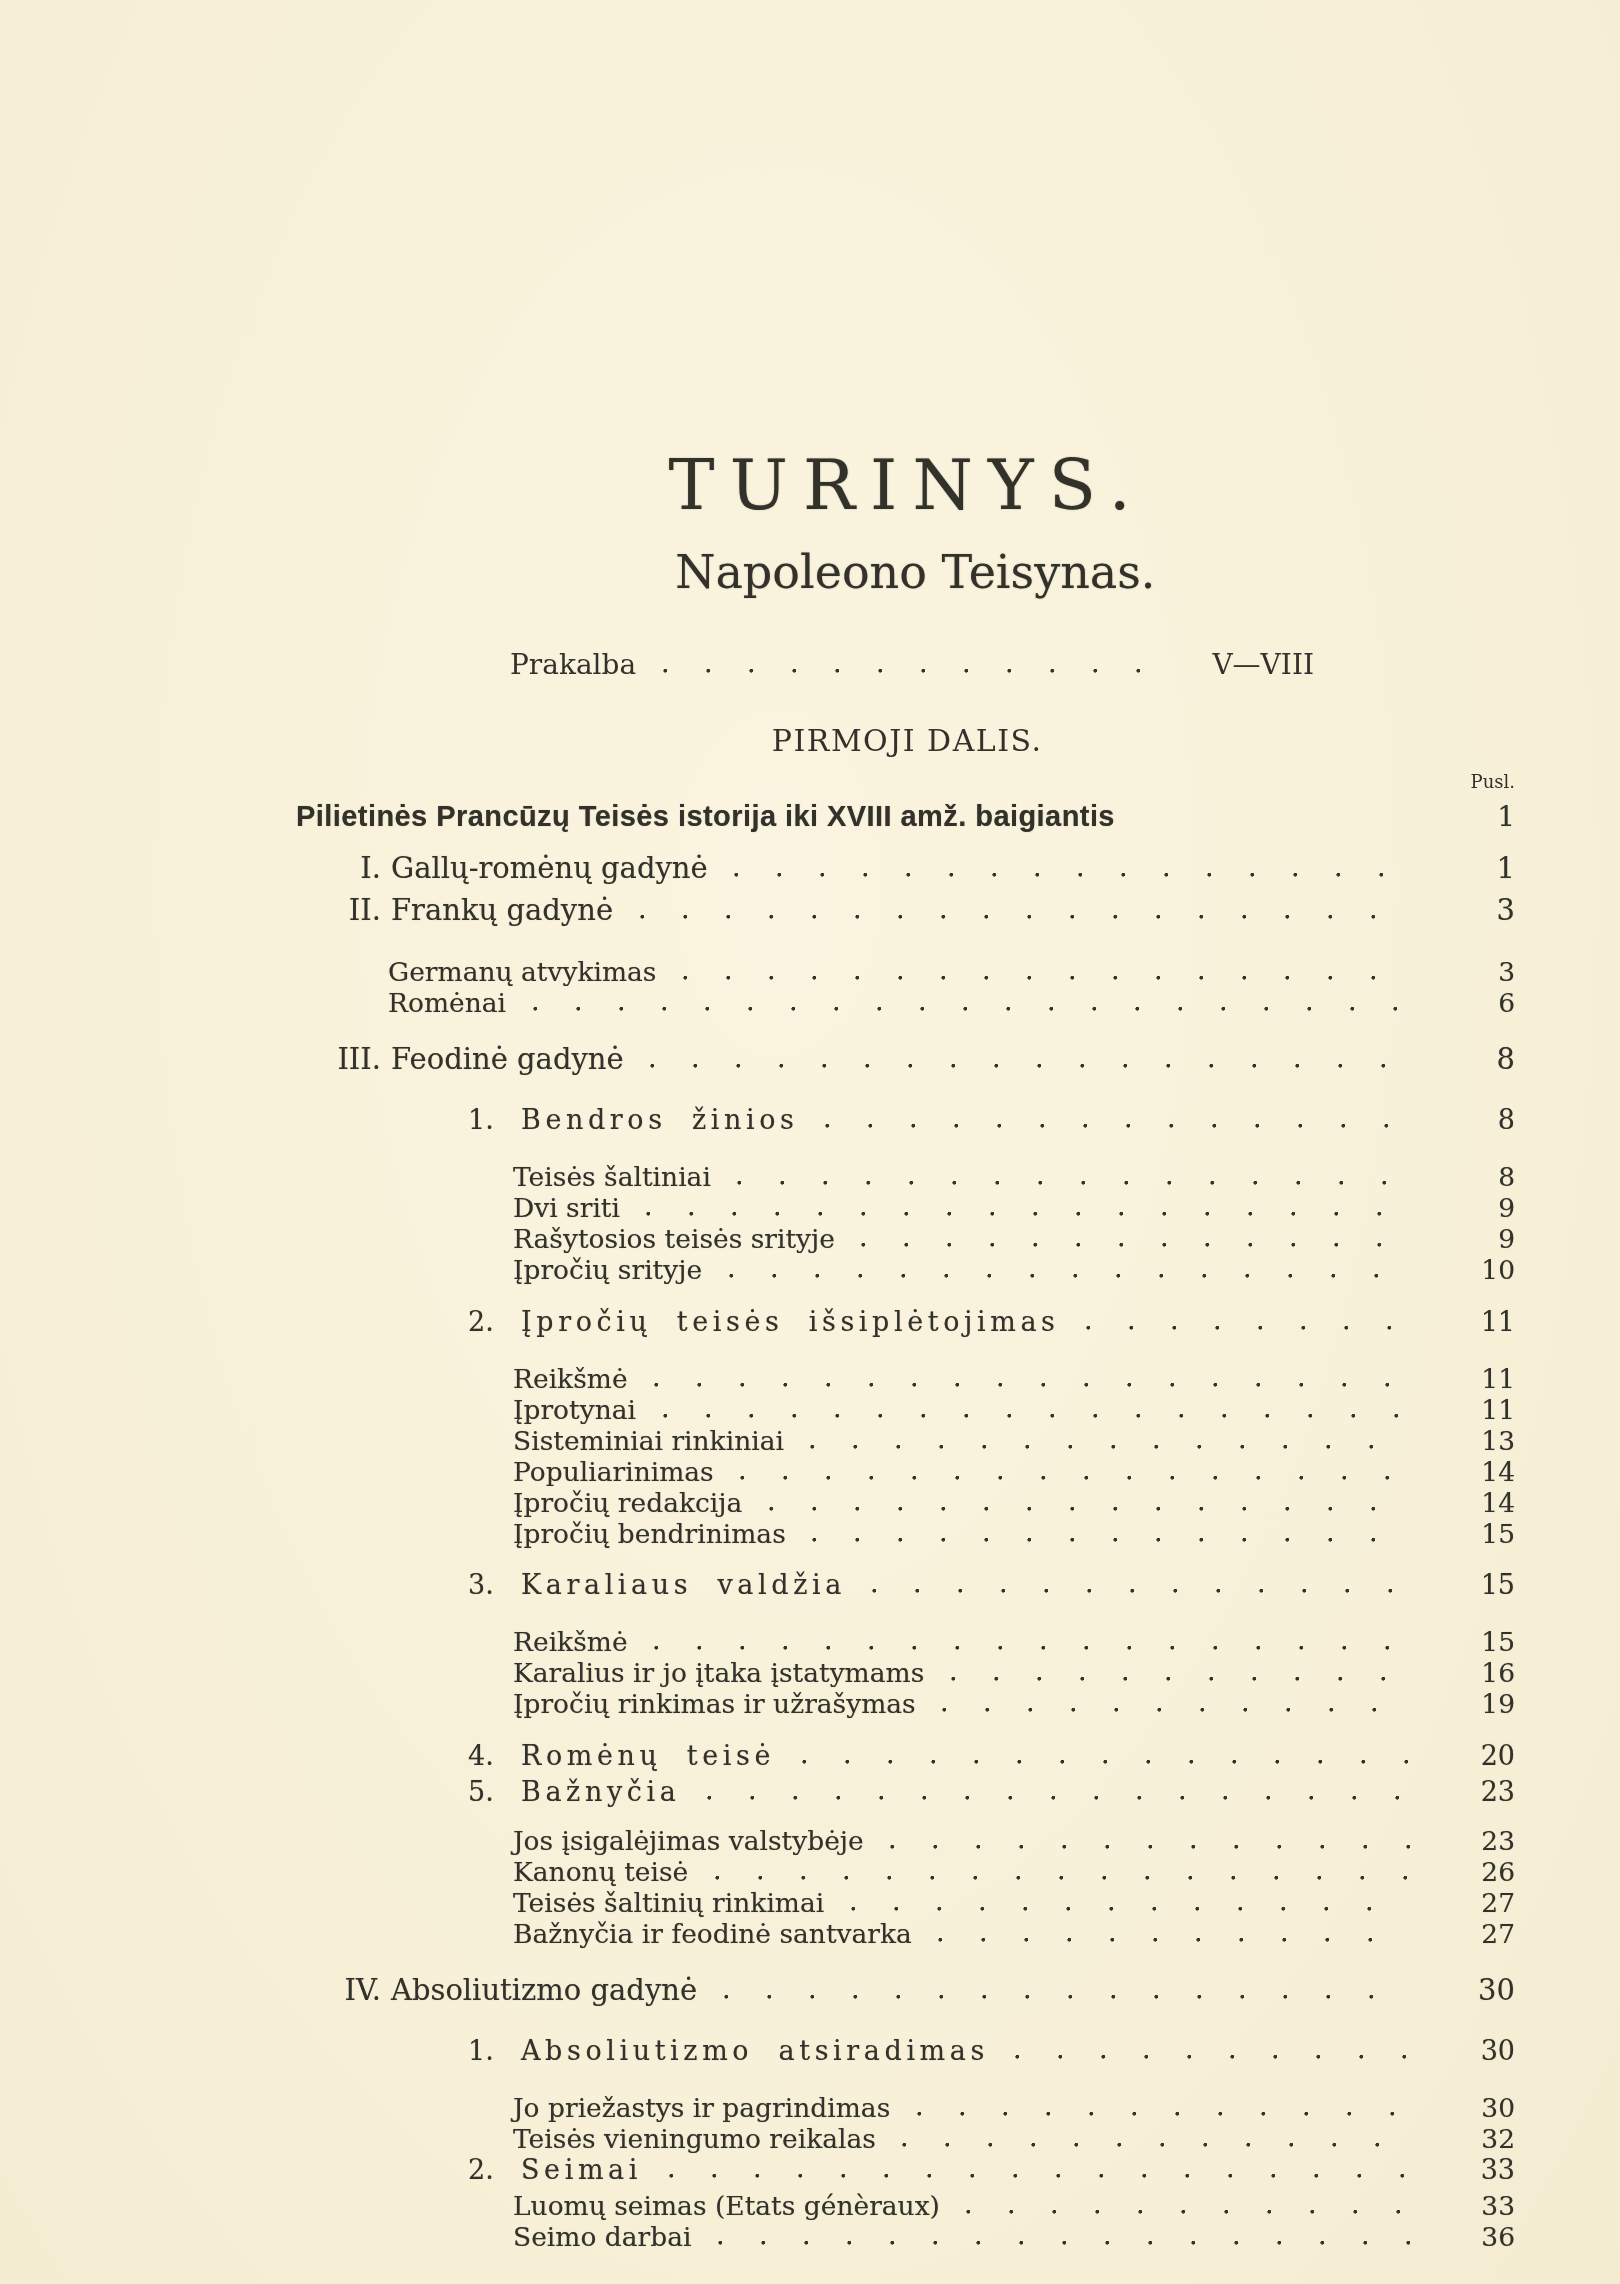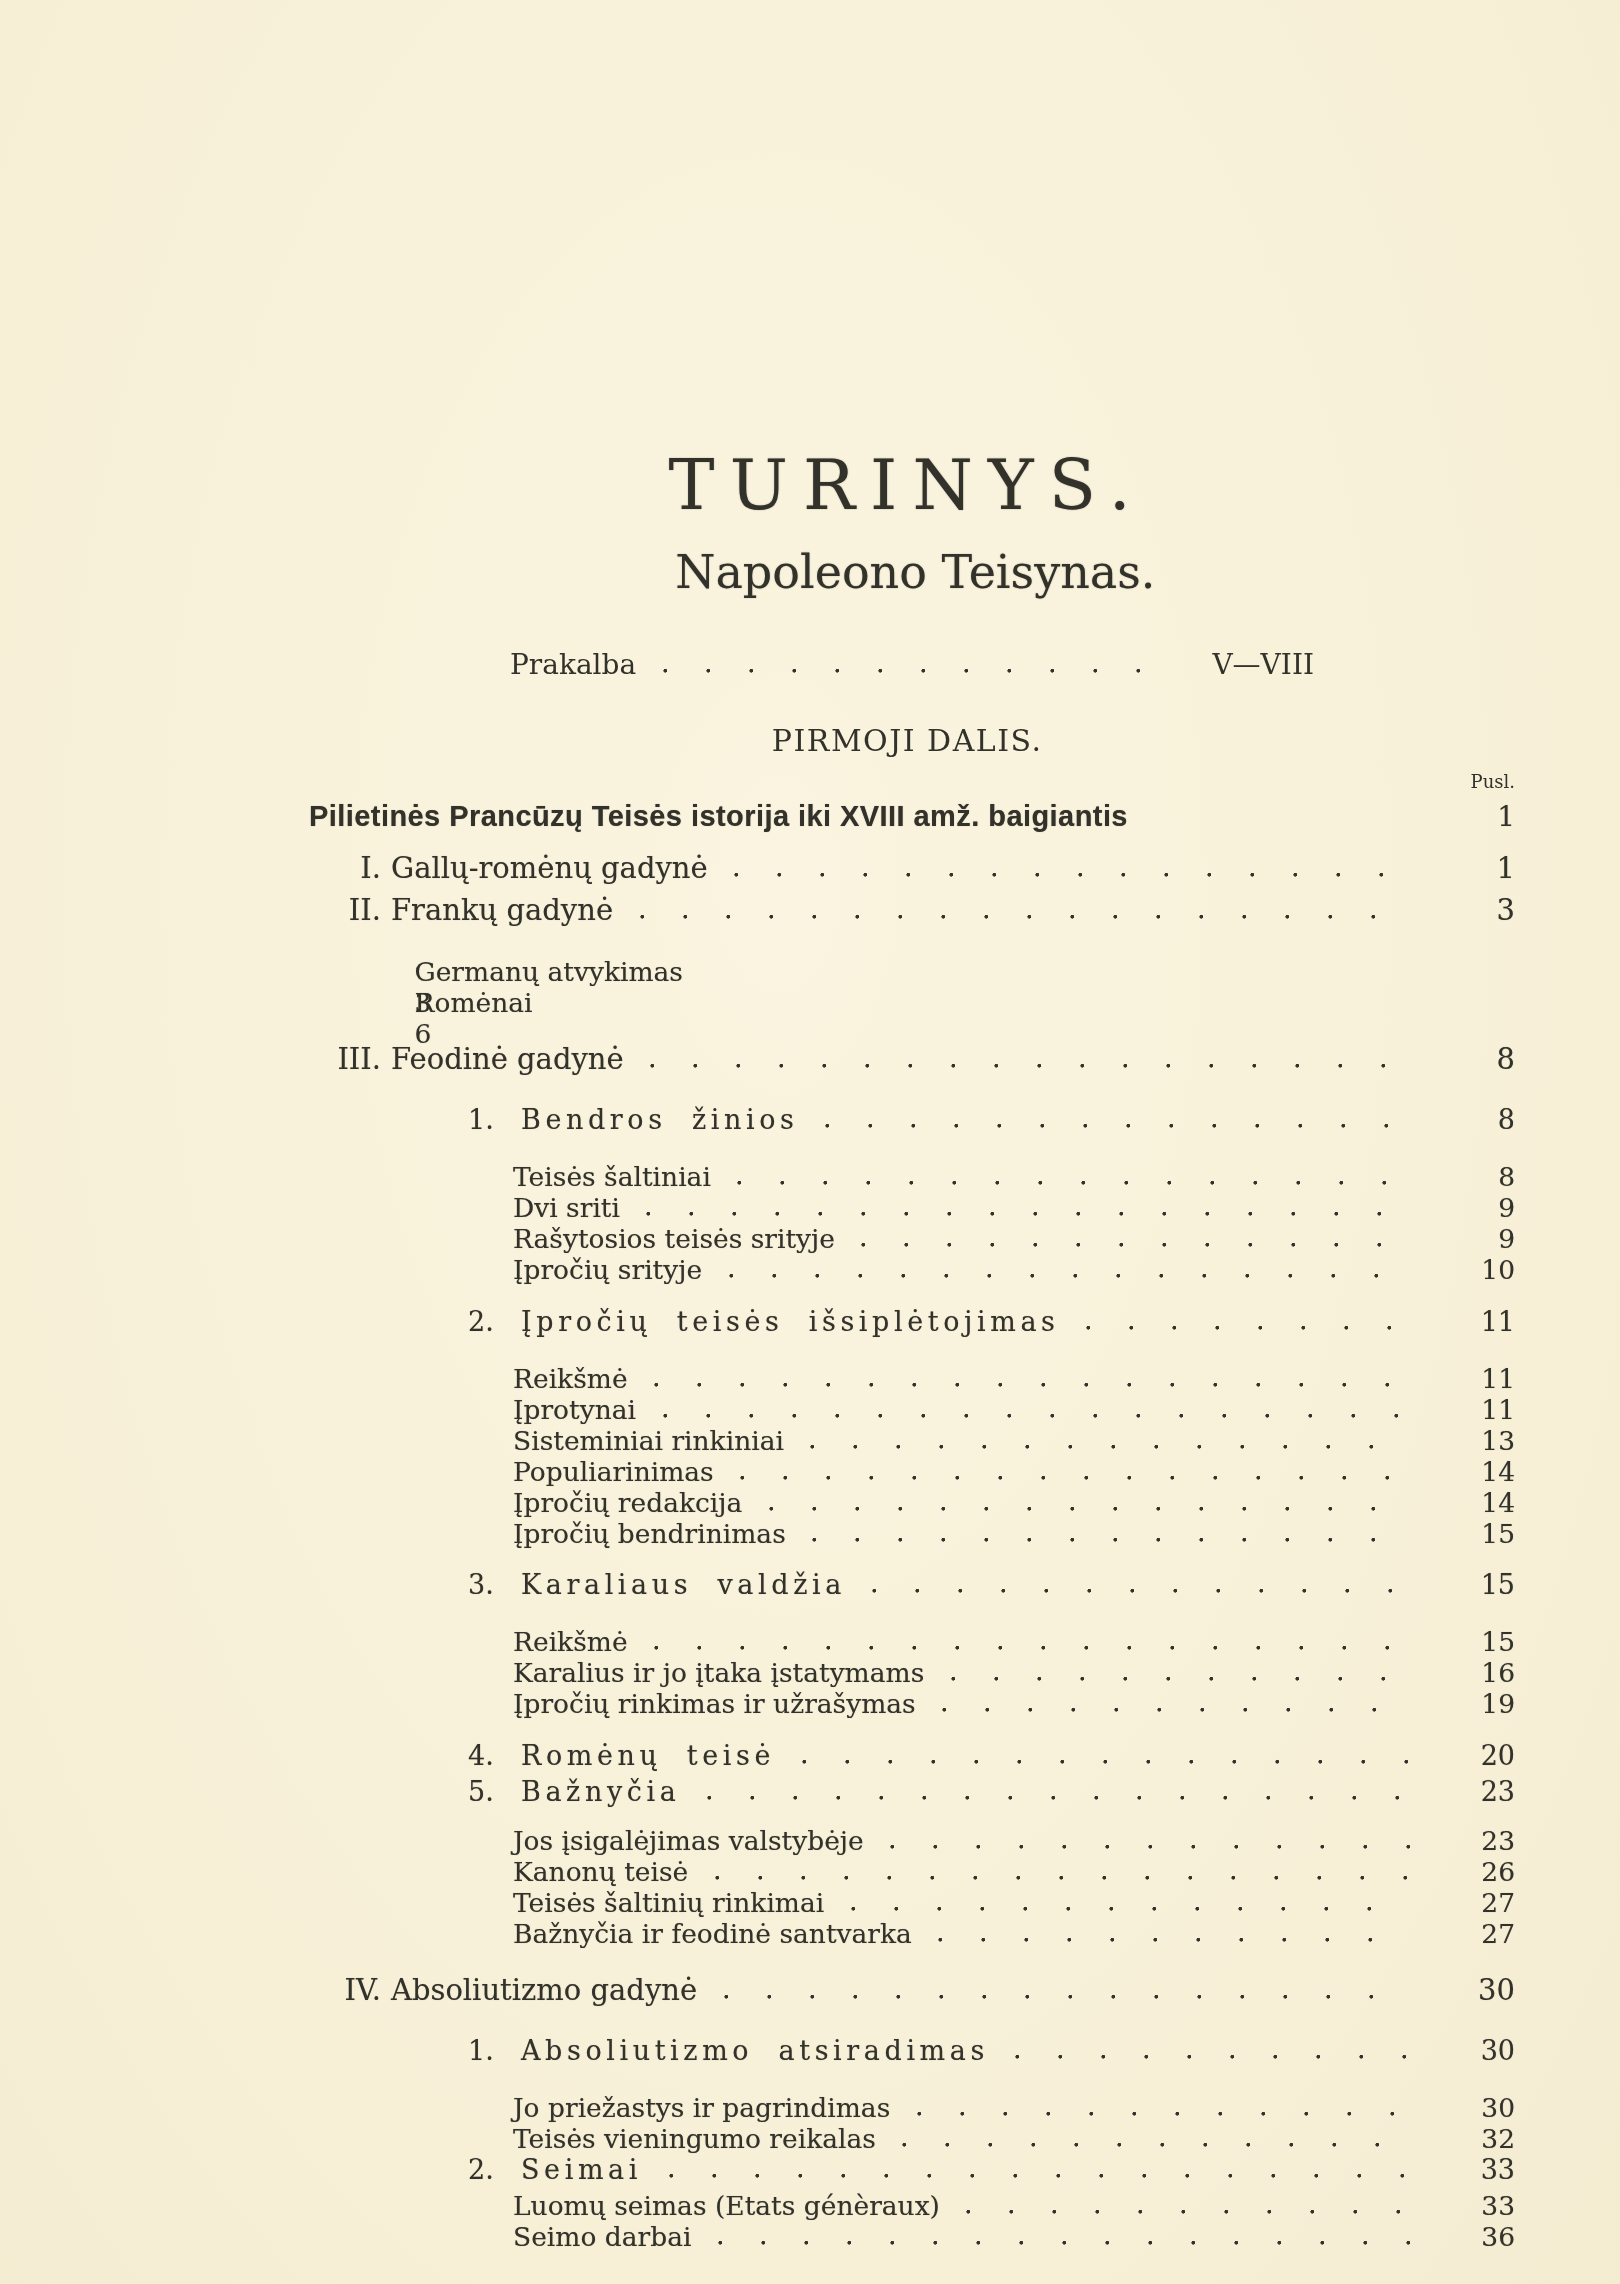--- a/index.html
+++ b/index.html
@@ -31,21 +31,21 @@
   }
   .part-heading {
     position:absolute; top:723px; left:56%; transform:translateX(-50%);
     font-size:30px; letter-spacing:0.05em; white-space:nowrap;
   }
   .pusl {
     position:absolute; top:771px; right:105px;
     font-size:18px;
   }
   .section-heading-row {
-    position:absolute; top:800px; left:309px; right:105px;
+    position:absolute; top:800px; left:296px; right:105px;
     display:flex; align-items:baseline;
     font-family:"Liberation Sans", sans-serif; font-weight:700;
     font-size:29px; letter-spacing:0.015em;
     text-shadow:0 0 0.9px rgba(40,40,30,0.5);
   }
   .section-heading-row .sh-label { flex:1 1 auto; white-space:nowrap; }
   .section-heading-row .page-num {
     flex:0 0 69px; text-align:right;
     font-family:"DejaVu Serif", serif; font-weight:400; font-size:28px;
     letter-spacing:0; text-shadow:0 0 0.9px rgba(50,49,42,0.4);
@@ -55,21 +55,21 @@
   .toc { position:absolute; top:851px; left:301px; right:105px; }
   .row {
     display:flex; align-items:baseline;
     font-size:26.5px; height:31px;
     text-shadow:0 0 0.9px rgba(50,49,42,0.4);
   }
   .row.l1 { font-size:29px; height:42px; }
   .row.n  { font-size:27px; height:36px; }
   .l1 .num { flex:0 0 80px; text-align:right; }
   .l1 .label { margin-left:10px; }
-  .l2 { padding-left:87px;flex-direction:column; }
+  .l2 { padding-left:87px; }
   .n  { padding-left:167px; }
   .n .num { flex:0 0 53px; }
   .l3 { padding-left:212px; }
   .spaced .label { letter-spacing:0.17em; word-spacing:0.45em; }
   .label { white-space:nowrap;text-align:right; }
   .leader {
     flex:1 1 auto; min-width:41px; height:6px;
     margin:0 36px 0 26.5px;
     background-image:radial-gradient(circle at 2.3px 2.7px, #32312a 1.6px, rgba(50,49,42,0) 2.2px);
     background-size:43px 6px; background-repeat:repeat-x;

